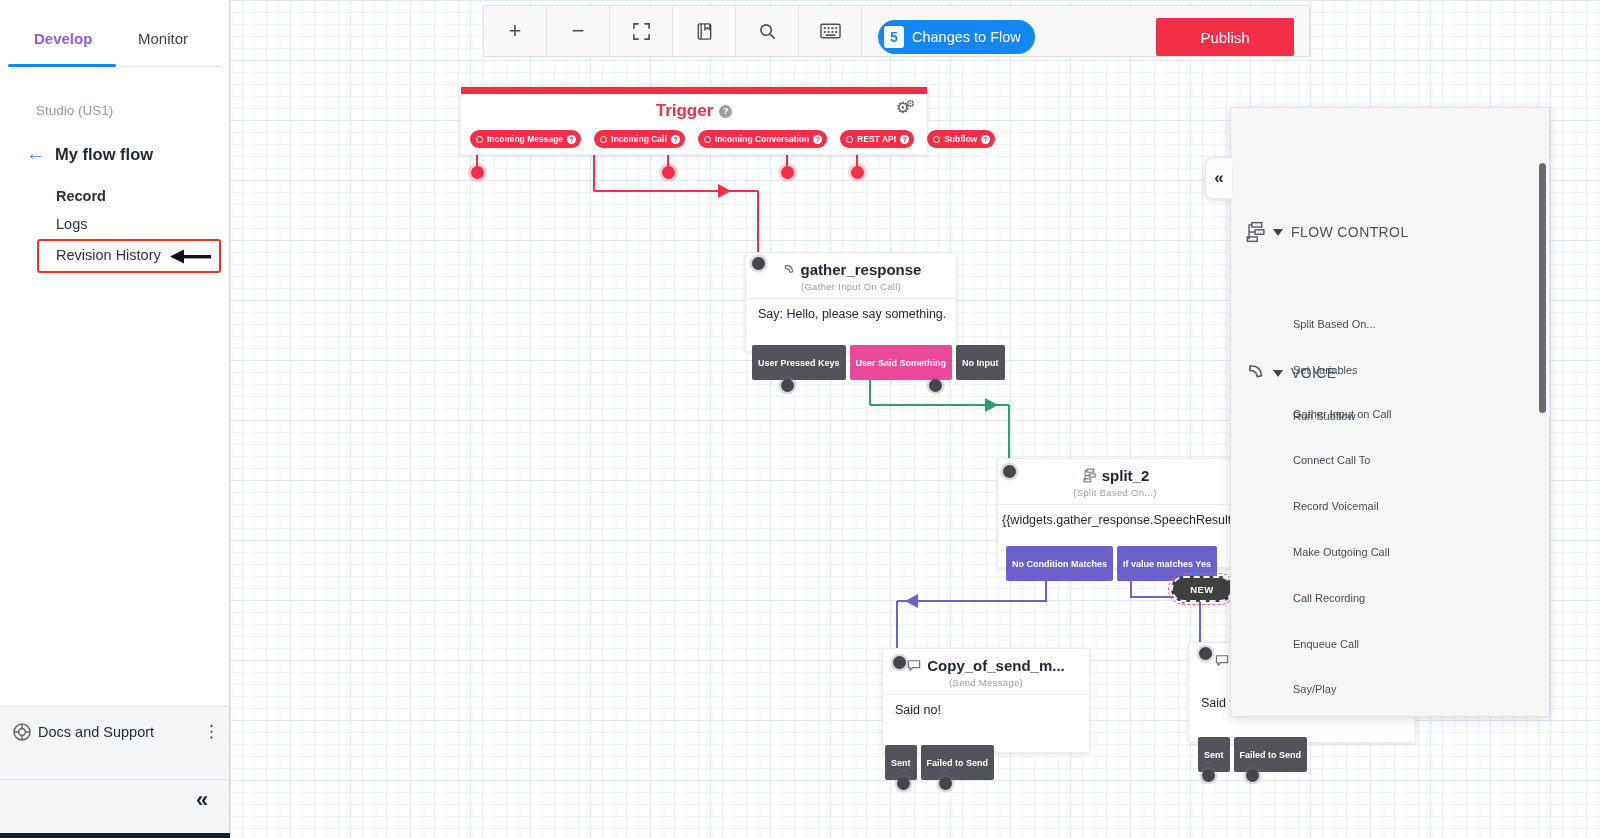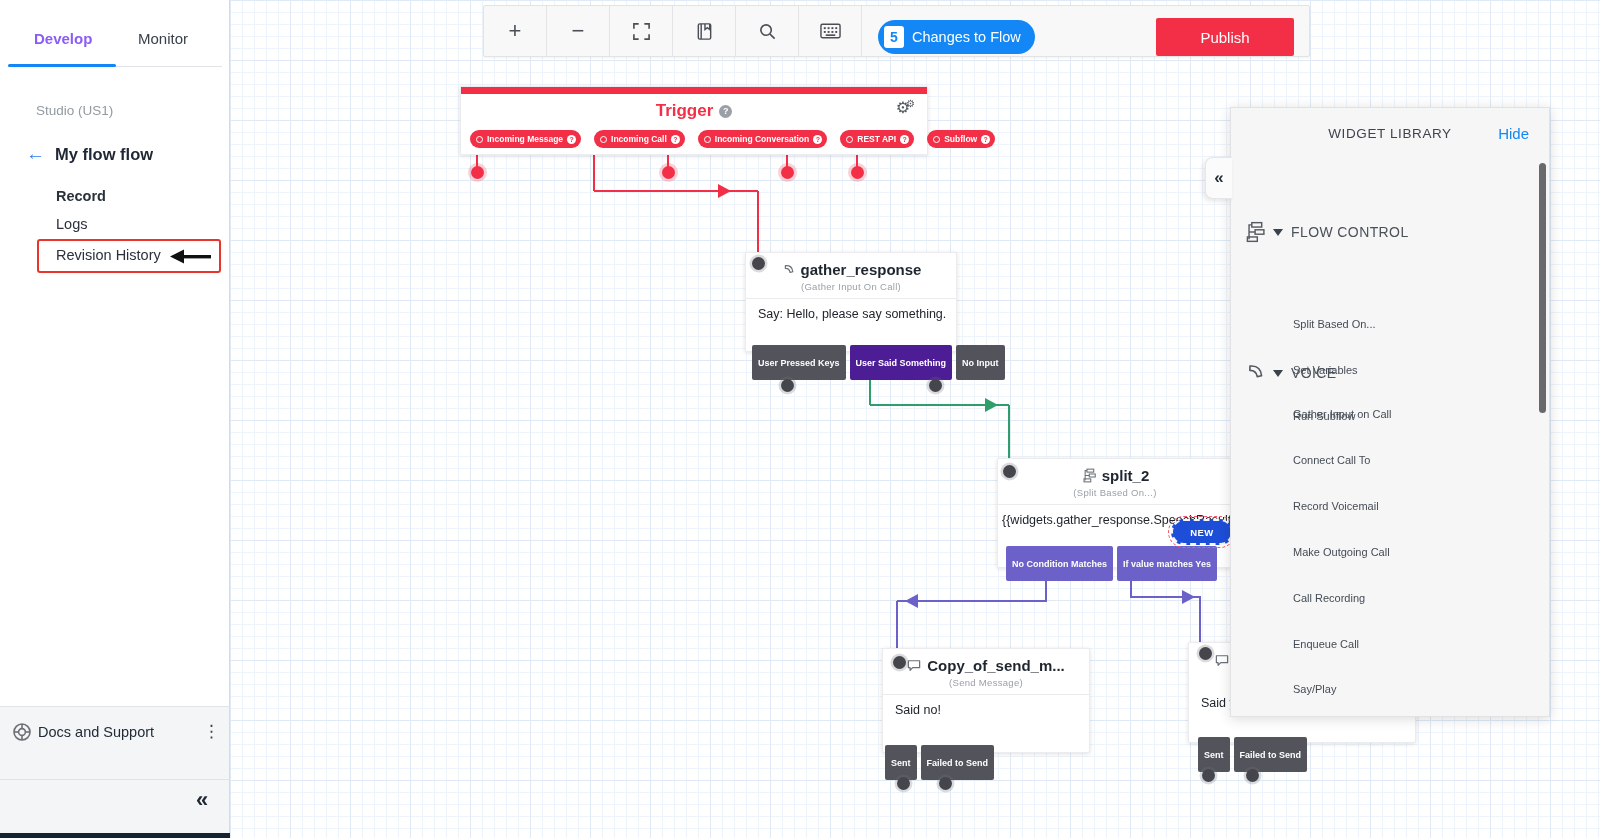--- a/index.html
+++ b/index.html
@@ -58,23 +58,23 @@
   .w-title-row { display:flex; align-items:center; justify-content:center; gap:6px; margin-top:8px; }
   .w-title { font-size:15px; font-weight:bold; color:#1f2630; white-space:nowrap; }
   .w-subtitle { text-align:center; font-size:9.5px; color:#9aa1a8; letter-spacing:.3px; margin-top:3px; }
   .w-divider { height:1px; background:#ebebec; margin-top:6px; }
   .w-body { font-size:12.5px; color:#20262e; margin:8px 12px 0; white-space:nowrap; }
   .w-body.center { text-align:center; margin:8px 4px 0; }
   .tagrow { position:absolute; display:flex; gap:4px; }
   .tag { height:35px; border-radius:2px; color:#fff; font-size:9px; font-weight:bold;
     display:flex; align-items:center; padding:0 6px; white-space:nowrap; }
   .tag.dark { background:#53545b; }
-  .tag.green { background:#4c1d95; }
+  .tag.green { background:#ec4899; }
   .tag.purple { background:#6b61c8; }
-  .new-pill { position:absolute; left:1171px; top:519px; width:62px; height:26px; background:#1d4ed8;
+  .new-pill { position:absolute; left:1171px; top:576px; width:62px; height:26px; background:#404040;
     border:2px dashed rgba(255,255,255,.95); border-radius:13px; outline:1.5px dashed #f4586d; outline-offset:2px;
     color:#fff; font-size:9.5px; font-weight:bold; letter-spacing:.5px;
     display:flex; align-items:center; justify-content:center; z-index:3; }
 
   
   #trigger { position:absolute; left:460px; top:78px; width:468px; height:69px; background:#fff;
     border:1px solid #ececee; box-shadow:0 1px 4px rgba(40,40,60,.14); z-index:2;margin-top:8px; }
   .trigger-bar { height:7px; background:#f22f46; }
   .trigger-title-row { display:flex; align-items:center; justify-content:center; gap:6px; margin-top:7px; }
   .trigger-title { color:#f22f46; font-size:17px; font-weight:bold; }
@@ -333,24 +333,20 @@
       <span class="changes-badge">5</span>
       <span class="changes-label">Changes to Flow</span>
     </div>
     <div class="publish-btn">Publish</div>
   </div>
 
   <div class="lib-tab">
     <span>«</span>
   </div>
   <div id="library">
-    <div class="lib-header">
-      <div class="lib-title">WIDGET LIBRARY</div>
-      <div class="lib-hide">Hide</div>
-    </div>
     <div class="lib-scrollbar"></div>
 
     <div class="lib-section" style="top:113px;">
       <svg width="22" height="22" viewBox="0 0 20 20">
         <g fill="none" stroke="#555a61" stroke-width="1.3">
           <rect x="8" y="1.5" width="9" height="4"></rect>
             <rect x="11" y="8" width="8" height="4"></rect>
             <rect x="4" y="14.5" width="9" height="4"></rect>
           <path d="M8 3.5 H5.5 V16.5"></path>
             <path d="M11 10 H5.5"></path>

